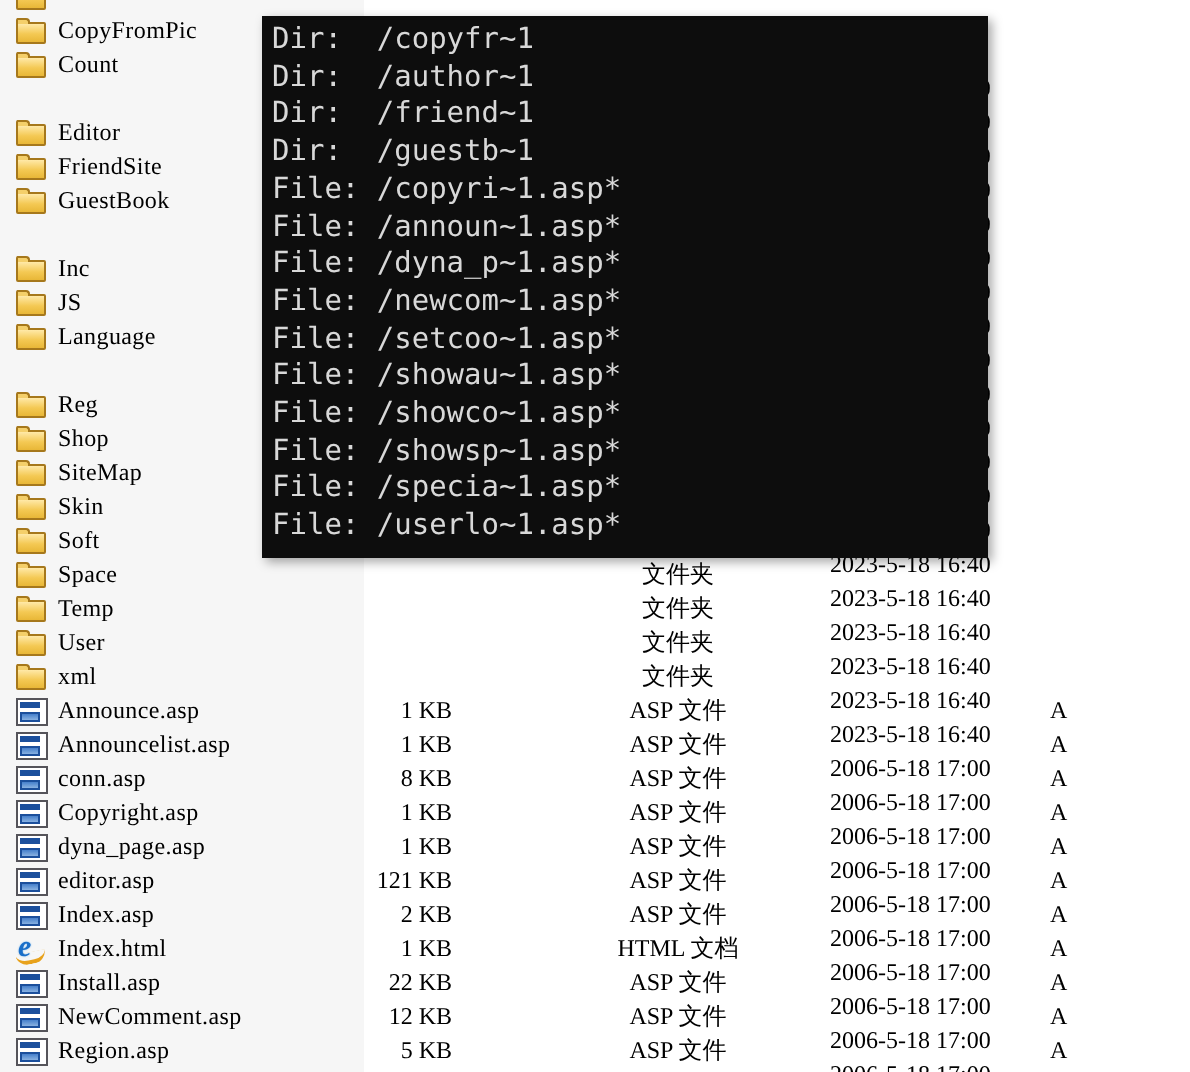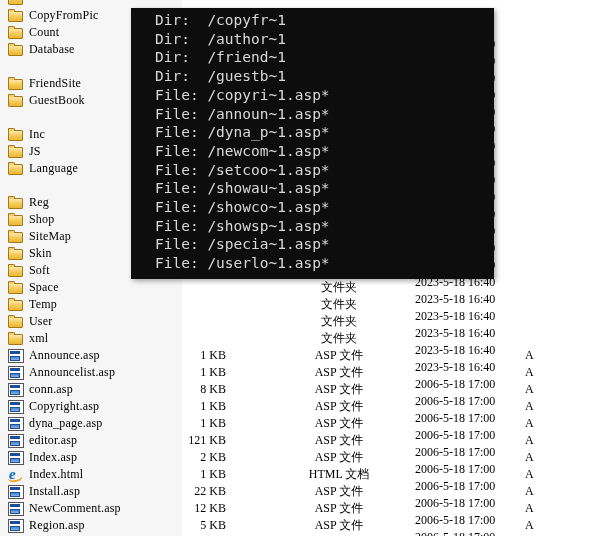--- a/index.html
+++ b/index.html
@@ -175,21 +175,21 @@
     left: 131px;
     top: 8px;
     width: 363px;
     height: 271px;
     background: #0d0d0d;
     box-shadow: 2px 2px 5px rgba(0,0,0,0.35);
     overflow: hidden;
     z-index: 50;
   }
   #console-lines {
-    padding: 3px 0 0 24px;
+    padding: 3px 0 0 5px;
   }
   .cline {
     font-family: "DejaVu Sans Mono", monospace;
     font-size: 14.5px;
     line-height: 18.7px;
     color: #d8d8d8;
     white-space: pre;
     letter-spacing: 0px;
   }
 </style>
@@ -223,30 +223,30 @@
         <div class="c-name">
           <span class="icon folder"></span>
           <span class="fname">Count</span>
         </div>
         <div class="c-size"></div>
         <div class="c-type">文件夹</div>
         <div class="c-date">2023-5-18 16:40</div>
         <div class="c-attr"></div>
       </div>
       <div class="row">
-        <div class="c-name">
-          <span class="icon folder"></span>
-          <span class="fname">Database</span>
-        </div>
-        <div class="c-size"></div>
-        <div class="c-type">文件夹</div>
-        <div class="c-date">2023-5-18 16:40</div>
-        <div class="c-attr"></div>
-      </div>
-      <div class="row">
+        <div class="c-size"></div>
+        <div class="c-type">文件夹</div>
+        <div class="c-date">2023-5-18 16:40</div>
+        <div class="c-attr"></div>
+      </div>
+      <div class="row">
+        <div class="c-name">
+          <span class="icon folder"></span>
+          <span class="fname">Editor</span>
+        </div>
         <div class="c-size"></div>
         <div class="c-type">文件夹</div>
         <div class="c-date">2023-5-18 16:40</div>
         <div class="c-attr"></div>
       </div>
       <div class="row">
         <div class="c-name">
           <span class="icon folder"></span>
           <span class="fname">FriendSite</span>
         </div>

